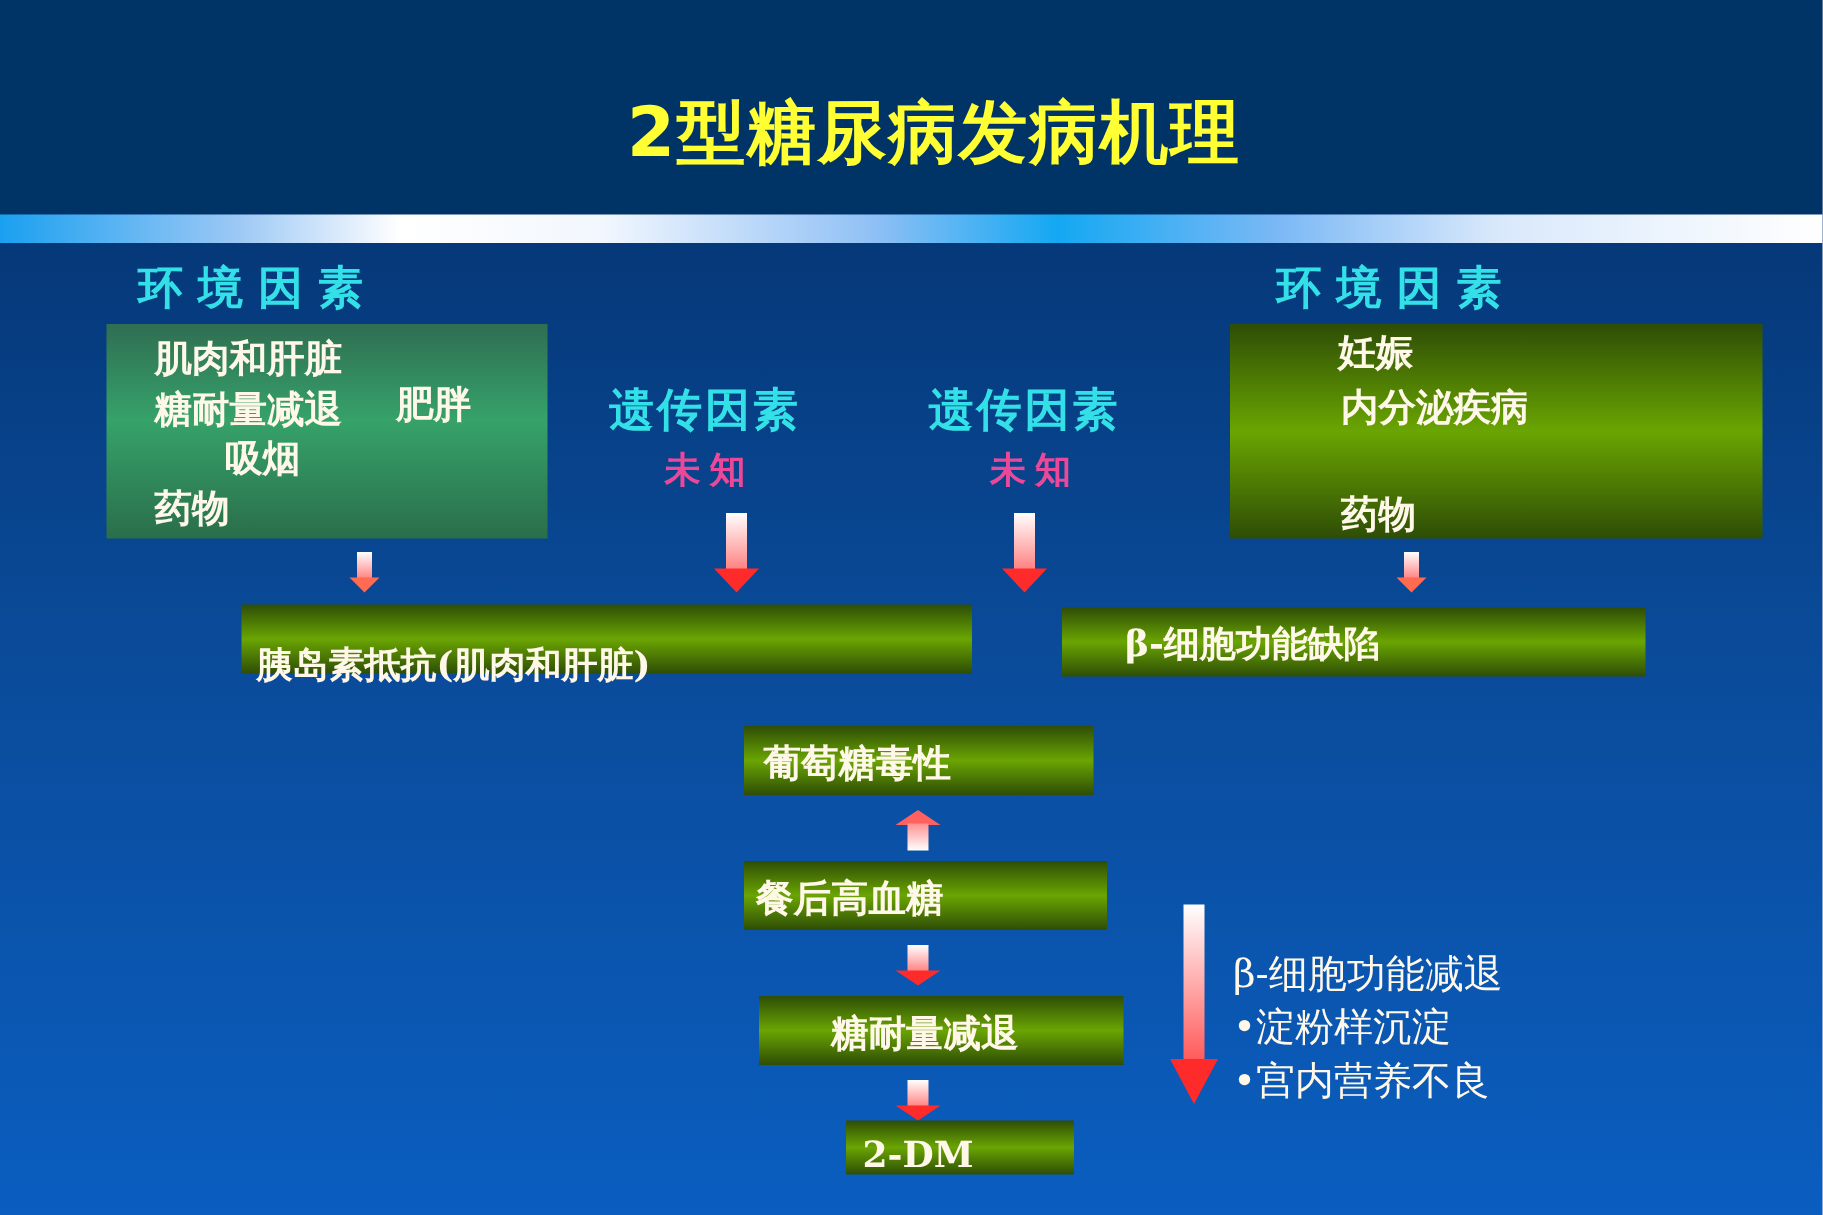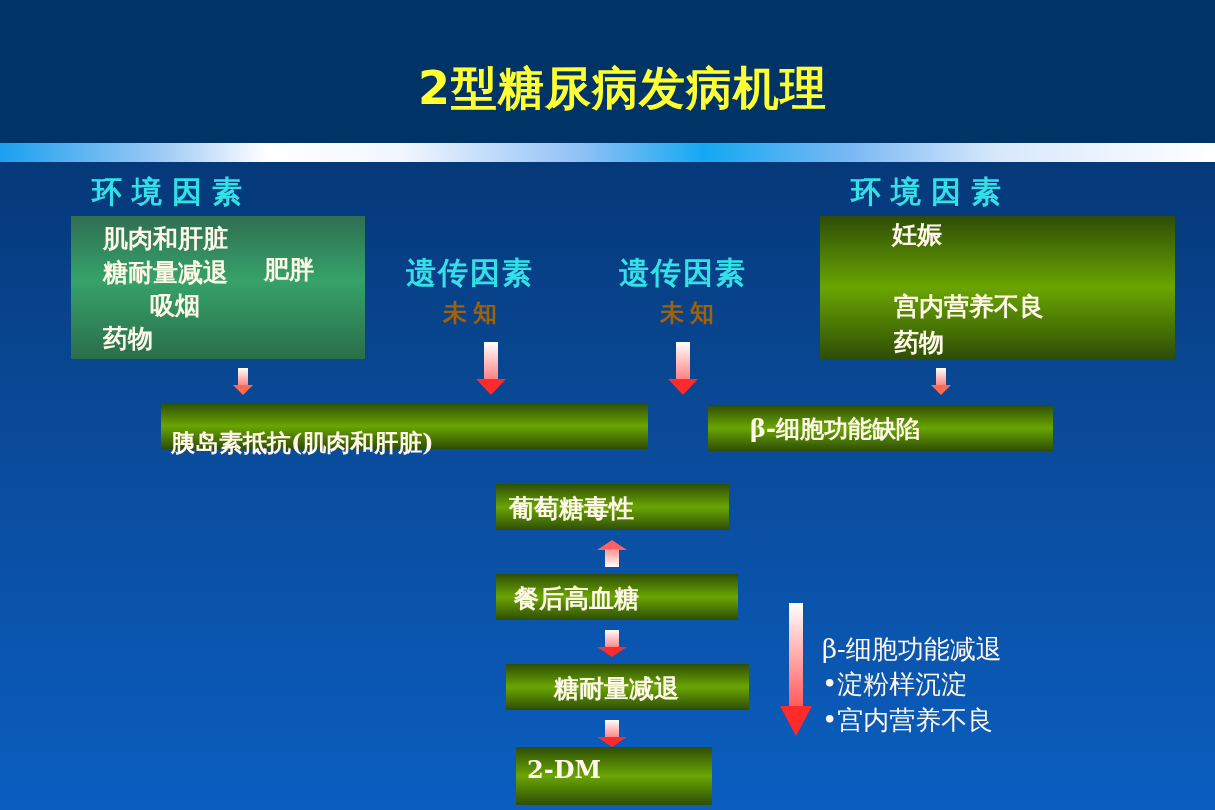--- a/index.html
+++ b/index.html
@@ -17,21 +17,21 @@
   .band {
     position:absolute; left:0; top:143px; width:1215px; height:19px;
     background: linear-gradient(to right, #1aa0f0 0%, #9cc8f5 13%, #ffffff 22%, #f2f7fe 33%, #8fc0f5 48%, #14a8f2 58%, #7ab8f5 70%, #d8e8fb 82%, #ffffff 100%);
   }
   .heading { position:absolute; color:#33e0e8; font-weight:bold; font-size:30px; letter-spacing:10px; }
   .heading.small { letter-spacing:2px; }
   .box { position:absolute; color:#fff8e8; font-weight:bold; }
   .green-teal { background: linear-gradient(to bottom, #2f6e52 0%, #36a26a 45%, #2a6e4a 100%); }
   .green-olive { background: linear-gradient(to bottom, #2e4d06 0%, #6aa502 50%, #2e4d06 100%); text-decoration: underline; }
   .line { position:absolute; font-size:25px; white-space:nowrap; }
-  .unknown { position:absolute; color:#a16207; font-weight:bold; font-size:24px; letter-spacing:6px; }
+  .unknown { position:absolute; color:#ec4899; font-weight:bold; font-size:24px; letter-spacing:6px; }
   .arrow { position:absolute; }
   .arrow .shaft { position:absolute; left:50%; transform:translateX(-50%); background:linear-gradient(to bottom,#ffffff,#ff8080); }
   .arrow .head { position:absolute; left:0; width:0; height:0; border-style:solid; border-color:#ff2a2a transparent transparent transparent; }
   .side-text { position:absolute; color:#fff8e8; font-weight:normal; font-size:26px; white-space:nowrap; }
 </style>
 </head>
 <body>
 
 <div class="header"></div>
 <div class="title">2型糖尿病发病机理</div>
@@ -47,21 +47,21 @@
 </div>
 
 <div class="heading small" style="left:406px; top:253px;">遗传因素</div>
 <div class="unknown" style="left:443px; top:297px;">未知</div>
 <div class="heading small" style="left:619px; top:253px;">遗传因素</div>
 <div class="unknown" style="left:660px; top:297px;">未知</div>
 
 <div class="heading" style="left:851px; top:172px;">环境因素</div>
 <div class="box green-olive" style="left:820px; top:216px; width:355px; height:143px;">
   <div class="line" style="left:72px; top:2px;">妊娠</div>
-  <div class="line" style="left:74px; top:74px;">宫内营养不良</div>
+  <div class="line" style="left:74px; top:39px;">内分泌疾病</div>
   <div class="line" style="left:74px; top:110px;">药物</div>
 </div>
 
 <div class="arrow" style="left:233px; top:368px; width:20px; height:28px;">
   <div class="shaft" style="top:0; width:10px; height:18px;"></div>
   <div class="head" style="top:17px; border-width:10px 10px 0 10px; border-top-color:#ff6a50;"></div>
 </div>
 <div class="arrow" style="left:476px; top:342px; width:30px; height:54px;">
   <div class="shaft" style="top:0; width:14px; height:38px;"></div>
   <div class="head" style="top:37px; border-width:16px 15px 0 15px;"></div>
@@ -71,46 +71,46 @@
   <div class="head" style="top:37px; border-width:16px 15px 0 15px;"></div>
 </div>
 <div class="arrow" style="left:931px; top:368px; width:20px; height:28px;">
   <div class="shaft" style="top:0; width:10px; height:18px;"></div>
   <div class="head" style="top:17px; border-width:10px 10px 0 10px; border-top-color:#ff6a50;"></div>
 </div>
 
 <div class="box green-olive" style="left:161px; top:403px; width:487px; height:46px;">
   <div class="line" style="left:10px; top:8px; font-size:24px;margin-top:16px;">胰岛素抵抗(肌肉和肝脏)</div>
 </div>
-<div class="box green-olive" style="left:708px; top:405px; width:345px; height:46px;">
+<div class="box green-olive" style="left:708px; top:405px; width:345px; height:46px;padding-left:44px;">
   <div class="line" style="left:42px; top:8px; font-size:24px;">β-细胞功能缺陷</div>
 </div>
 
 <div class="box green-olive" style="left:496px; top:484px; width:233px; height:46px;">
   <div class="line" style="left:13px; top:8px;">葡萄糖毒性</div>
 </div>
 <div class="arrow" style="left:597px; top:540px; width:30px; height:28px;">
   <div class="head" style="top:0; border-width:0 15px 10px 15px; border-color:transparent transparent #ff6060 transparent;"></div>
   <div class="shaft" style="top:9px; width:14px; height:18px; background:linear-gradient(to bottom,#ff9090,#ffffff);"></div>
 </div>
 <div class="box green-olive" style="left:496px; top:574px; width:242px; height:46px;">
-  <div class="line" style="left:18px; top:8px;">餐后高血糖</div>
+  <div class="line" style="left:8px; top:8px;">餐后高血糖</div>
 </div>
 <div class="arrow" style="left:597px; top:630px; width:30px; height:28px;">
   <div class="shaft" style="top:0; width:14px; height:18px;"></div>
   <div class="head" style="top:17px; border-width:10px 15px 0 15px;"></div>
 </div>
 <div class="box green-olive" style="left:506px; top:664px; width:243px; height:46px;">
   <div class="line" style="left:12px; top:8px;margin-left:36px;">糖耐量减退</div>
 </div>
 <div class="arrow" style="left:597px; top:720px; width:30px; height:28px;">
   <div class="shaft" style="top:0; width:14px; height:18px;"></div>
   <div class="head" style="top:17px; border-width:10px 15px 0 15px;"></div>
 </div>
-<div class="box green-olive" style="left:516px; top:747px; width:152px; height:58px;padding-left:44px;">
+<div class="box green-olive" style="left:564px; top:747px; width:152px; height:36px;">
   <div class="line" style="left:11px; top:8px; font-size:24px;">2-DM</div>
 </div>
 
 <div class="arrow" style="left:780px; top:603px; width:32px; height:134px;">
   <div class="shaft" style="top:0; width:14px; height:104px; background:linear-gradient(to bottom,#ffffff,#ff5a5a);"></div>
   <div class="head" style="top:103px; border-width:30px 16px 0 16px;"></div>
 </div>
 <div class="side-text" style="left:822px; top:632px;">β-细胞功能减退</div>
 <div class="side-text" style="left:822px; top:667px;">•淀粉样沉淀</div>
 <div class="side-text" style="left:822px; top:703px;">•宫内营养不良</div>

